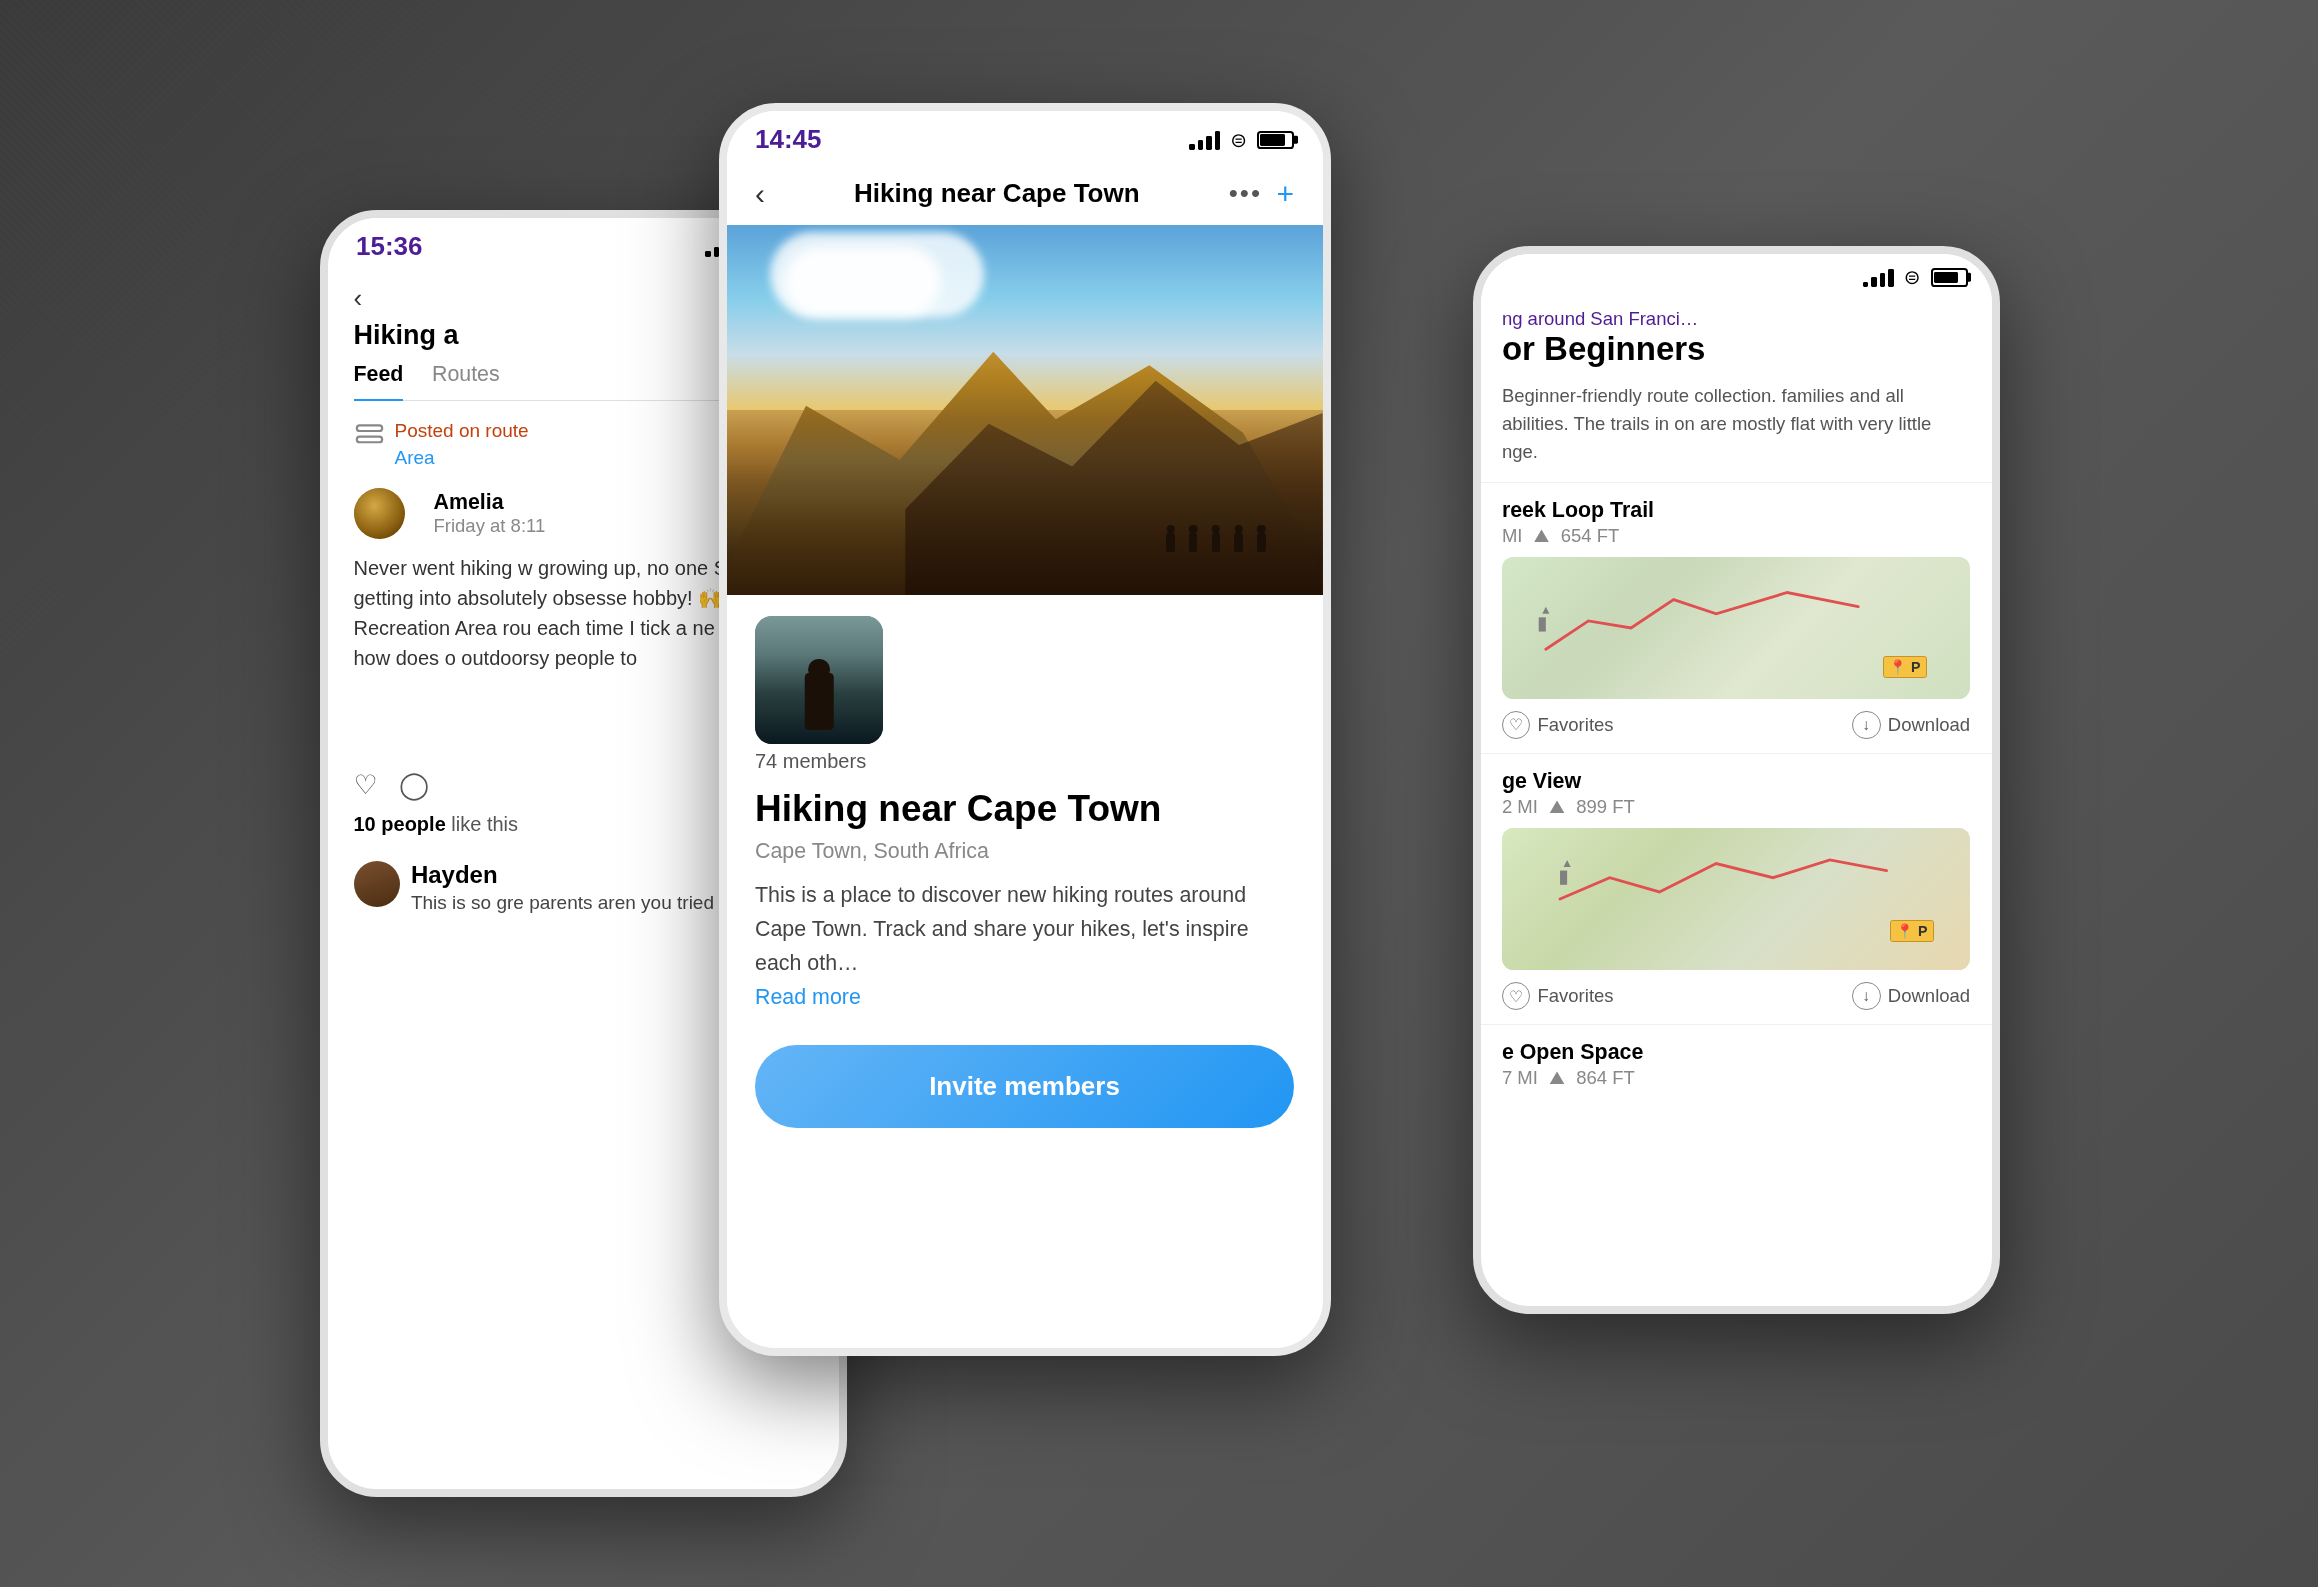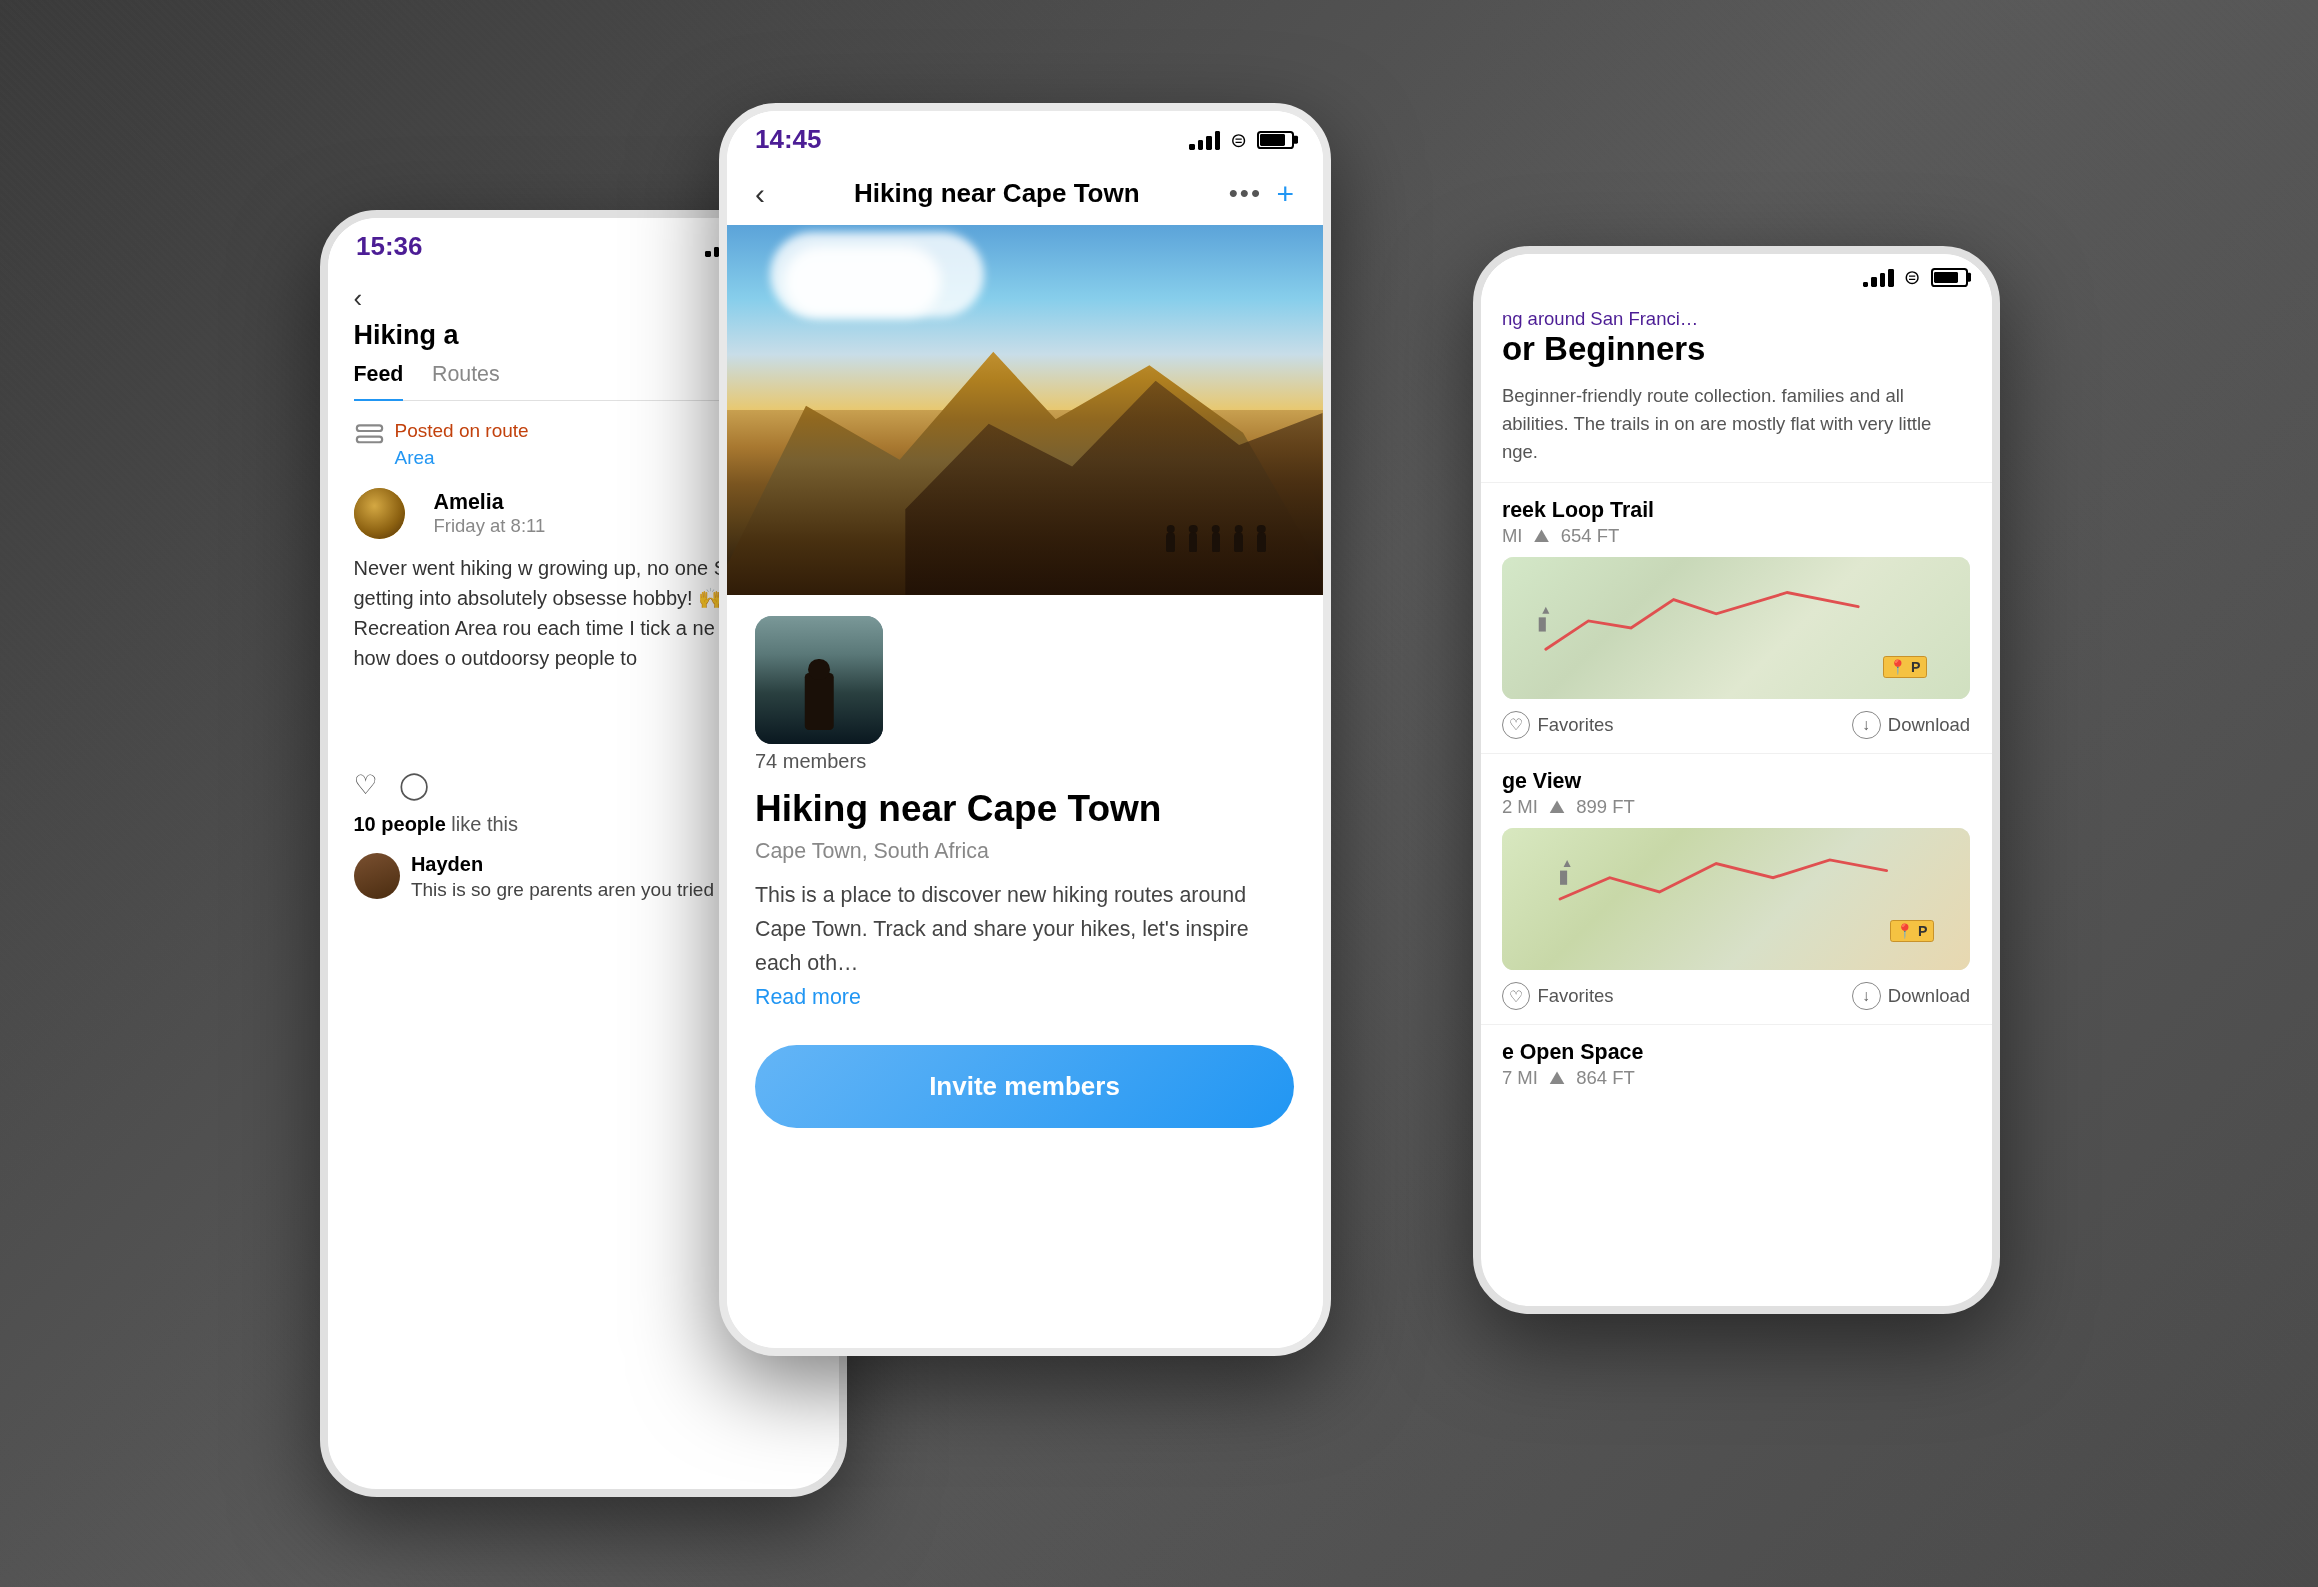--- a/index.html
+++ b/index.html
@@ -264,21 +264,21 @@
     }
 
     .action-icon {
       font-size: 27px;
       color: #555;
     }
 
     .likes-text {
       font-size: 20px;
       color: #555;
-      margin-bottom: 17px;
+      margin-bottom: 25px;
     }
 
     .likes-text strong {
       font-weight: 700;
       color: #000;
     }
 
     .comment-user {
       display: flex;
       gap: 11.4px;
@@ -287,21 +287,21 @@
 
     .comment-avatar {
       width: 46px;
       height: 46px;
       border-radius: 50%;
       background: linear-gradient(135deg, #5a3e1b, #9b6e2e);
       flex-shrink: 0;
     }
 
     .comment-body .name {
-      font-size: 20px;
+      font-size: 24px;
       font-weight: 700;
       color: #000;
     }
 
     .comment-body .text {
       font-size: 19px;
       color: #444;
       line-height: 1.5;
     }
 

